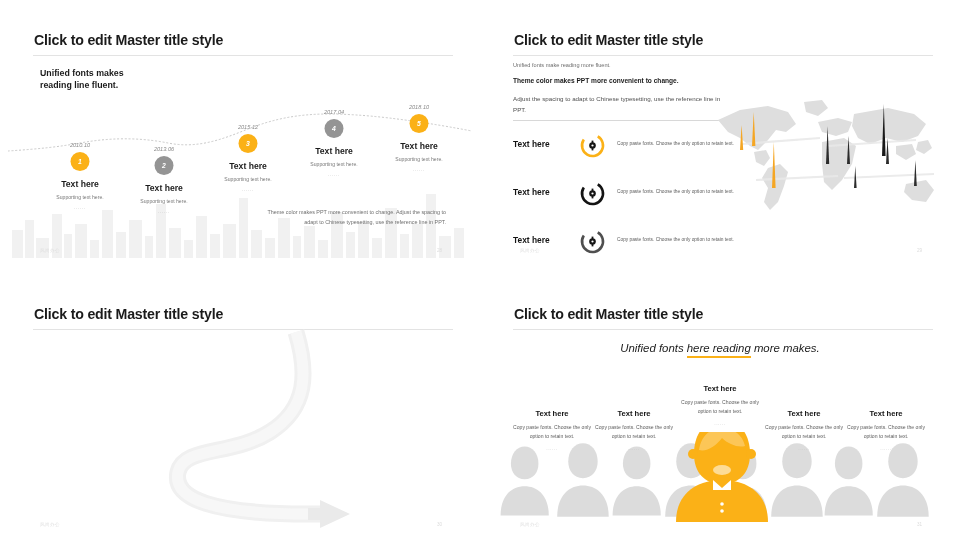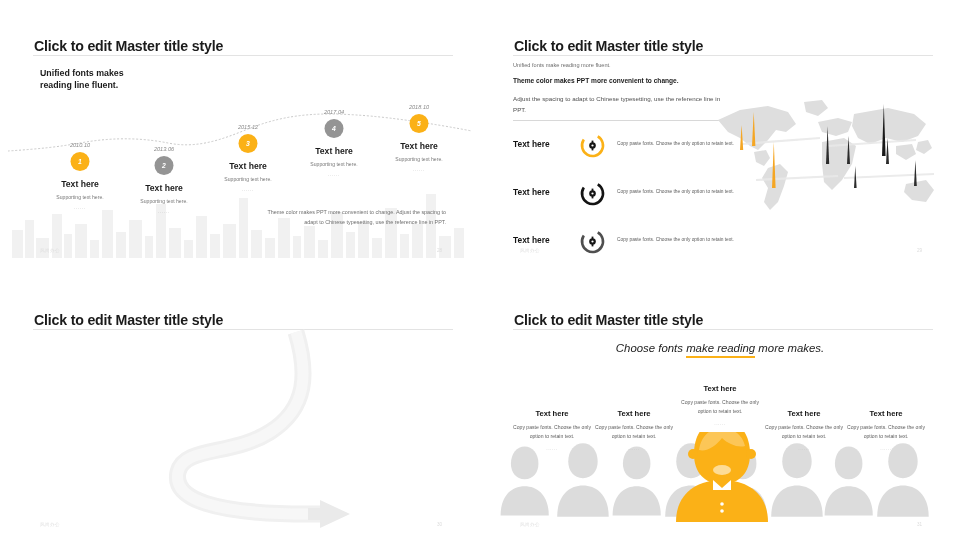--- a/index.html
+++ b/index.html
@@ -25,21 +25,21 @@
   .slide-inner {
     position: absolute;
     left: 8px; top: 10px;
     width: 464px; height: 256px;
     background: #fff;
     overflow: hidden;
   }
   
   .title {
     position: absolute;
-    left: 26px; top: 28px;
+    left: 26px; top: 22px;
     font-size: 14.2px;
     font-weight: bold;
     color: #1b1b1b;
     letter-spacing: -0.2px;
     white-space: nowrap;
   }
   .title-rule {
     position: absolute;
     left: 25px; top: 45px;
     width: 420px; height: 1px;
@@ -374,21 +374,21 @@
       <div class="footer-page">30</div>
     </div>
   </div>
 
   <div class="slide">
     <div class="slide-inner">
       <div class="title">Click to edit Master title style</div>
       <div class="title-rule"></div>
 
       <div class="s4-quote">
-        <span>Choose fonts </span><u>make reading</u><span> more makes.</span>
+        <span>Unified fonts </span><u>here reading</u><span> more makes.</span>
       </div>
 
       <svg class="s4-people" viewBox="0 0 440 90">
         <defs>
           <g id="pgrey">
             <path d="M22,30 C22,18 29,10 38,10 C47,10 54,18 54,30 C54,40 48,48 38,48 C28,48 22,40 22,30 Z" fill="#dcdcdc"></path>
             <path d="M10,90 C10,68 22,56 38,56 C54,56 66,68 66,90 Z" fill="#dcdcdc"></path>
           </g>
         </defs>
         <g fill="#dcdcdc">

